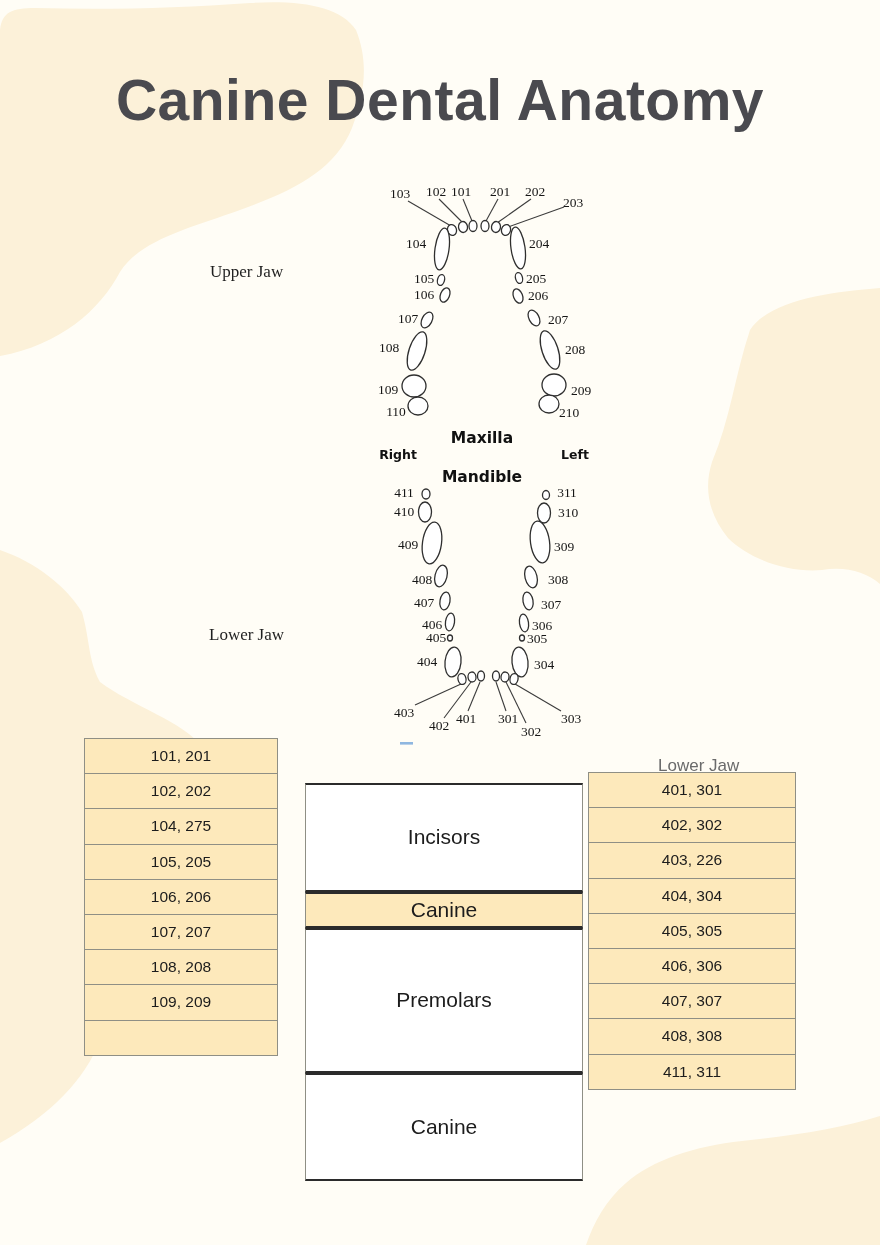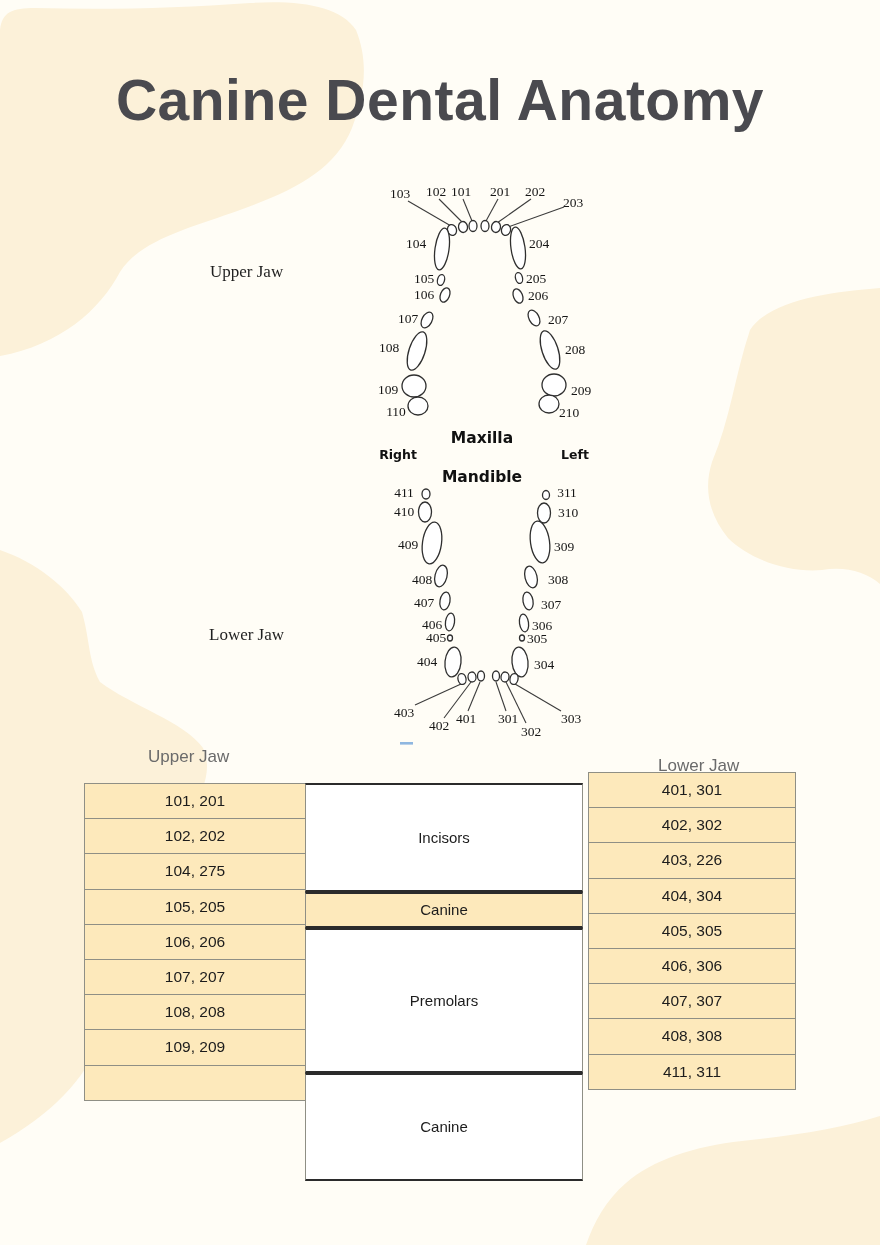--- a/index.html
+++ b/index.html
@@ -23,39 +23,39 @@
   #diagram-lower-label{left:209px;top:625px}
   #dental-svg{left:360px;top:175px;width:250px;height:580px}
   .tn{font-family:"Liberation Serif","DejaVu Serif",serif;font-size:13.5px;fill:#161616}
   .tc{font-family:"DejaVu Sans","Liberation Sans",sans-serif;font-weight:bold;fill:#111}
   .tooth{fill:#ffffff;stroke:#2f2f2f;stroke-width:1.3}
   .leader{stroke:#3c3c3c;stroke-width:1.1}
   .tbl-header{font-size:17px;color:#6b6b6b}
   #upper-header{left:148px;top:747px}
   #lower-header{left:658px;top:756px}
   .tcol{box-sizing:border-box}
-  #col-upper{left:84px;top:783px;width:222px}
+  #col-upper{left:84px;top:738px;width:194px}
   #col-mid{left:305px;top:783px;width:278px;height:399px}
   #col-lower{left:588px;top:772px;width:208px}
   .trow{
     height:36.2px;box-sizing:border-box;margin-top:-1px;
     border:1px solid var(--cellBorder,#8f8f85);
     background:var(--cell,#fde9bb);
     display:flex;align-items:center;justify-content:center;
     font-size:15.5px;color:var(--text,#1c1c1c);
   }
   .trow:first-child{margin-top:0}
   .tgroup{
     position:absolute;left:0;right:0;box-sizing:border-box;
     border:1px solid var(--cellBorder,#8f8f85);
     border-top:2px solid var(--groupBorder,#2b2b2b);
     border-bottom:2px solid var(--groupBorder,#2b2b2b);
     background:#ffffff;
     display:flex;align-items:center;justify-content:center;
-    font-size:15px;color:var(--text,#1c1c1c);
+    font-size:21px;color:var(--text,#1c1c1c);
   }
   .tgroup.tint{background:var(--cell,#fde9bb)}
 </style>
 </head>
 <body>
 
 <svg id="bg-blobs" class="abs" viewBox="0 0 880 1245" aria-hidden="true">
   <path fill="var(--blob)" d="M0,30 C2,12 12,8 35,8 C110,10 180,8 250,3 C300,0 340,6 356,30 C368,60 366,90 352,128 C335,170 295,190 240,210 C190,228 140,240 120,272 C100,310 60,345 0,356 Z"></path>
   <path fill="var(--blob)" d="M0,550 C35,562 65,585 82,612 C90,640 88,660 100,682 C130,705 185,722 203,748 C212,768 205,788 190,815 C165,860 135,880 120,920 C110,960 115,1000 100,1040 C85,1080 50,1115 0,1143 Z"></path>
   <path fill="var(--blob)" d="M880,288 C830,292 770,300 750,330 C735,375 730,420 712,462 C703,490 710,516 728,538 C750,560 790,573 822,570 C845,566 866,572 880,584 Z"></path>

